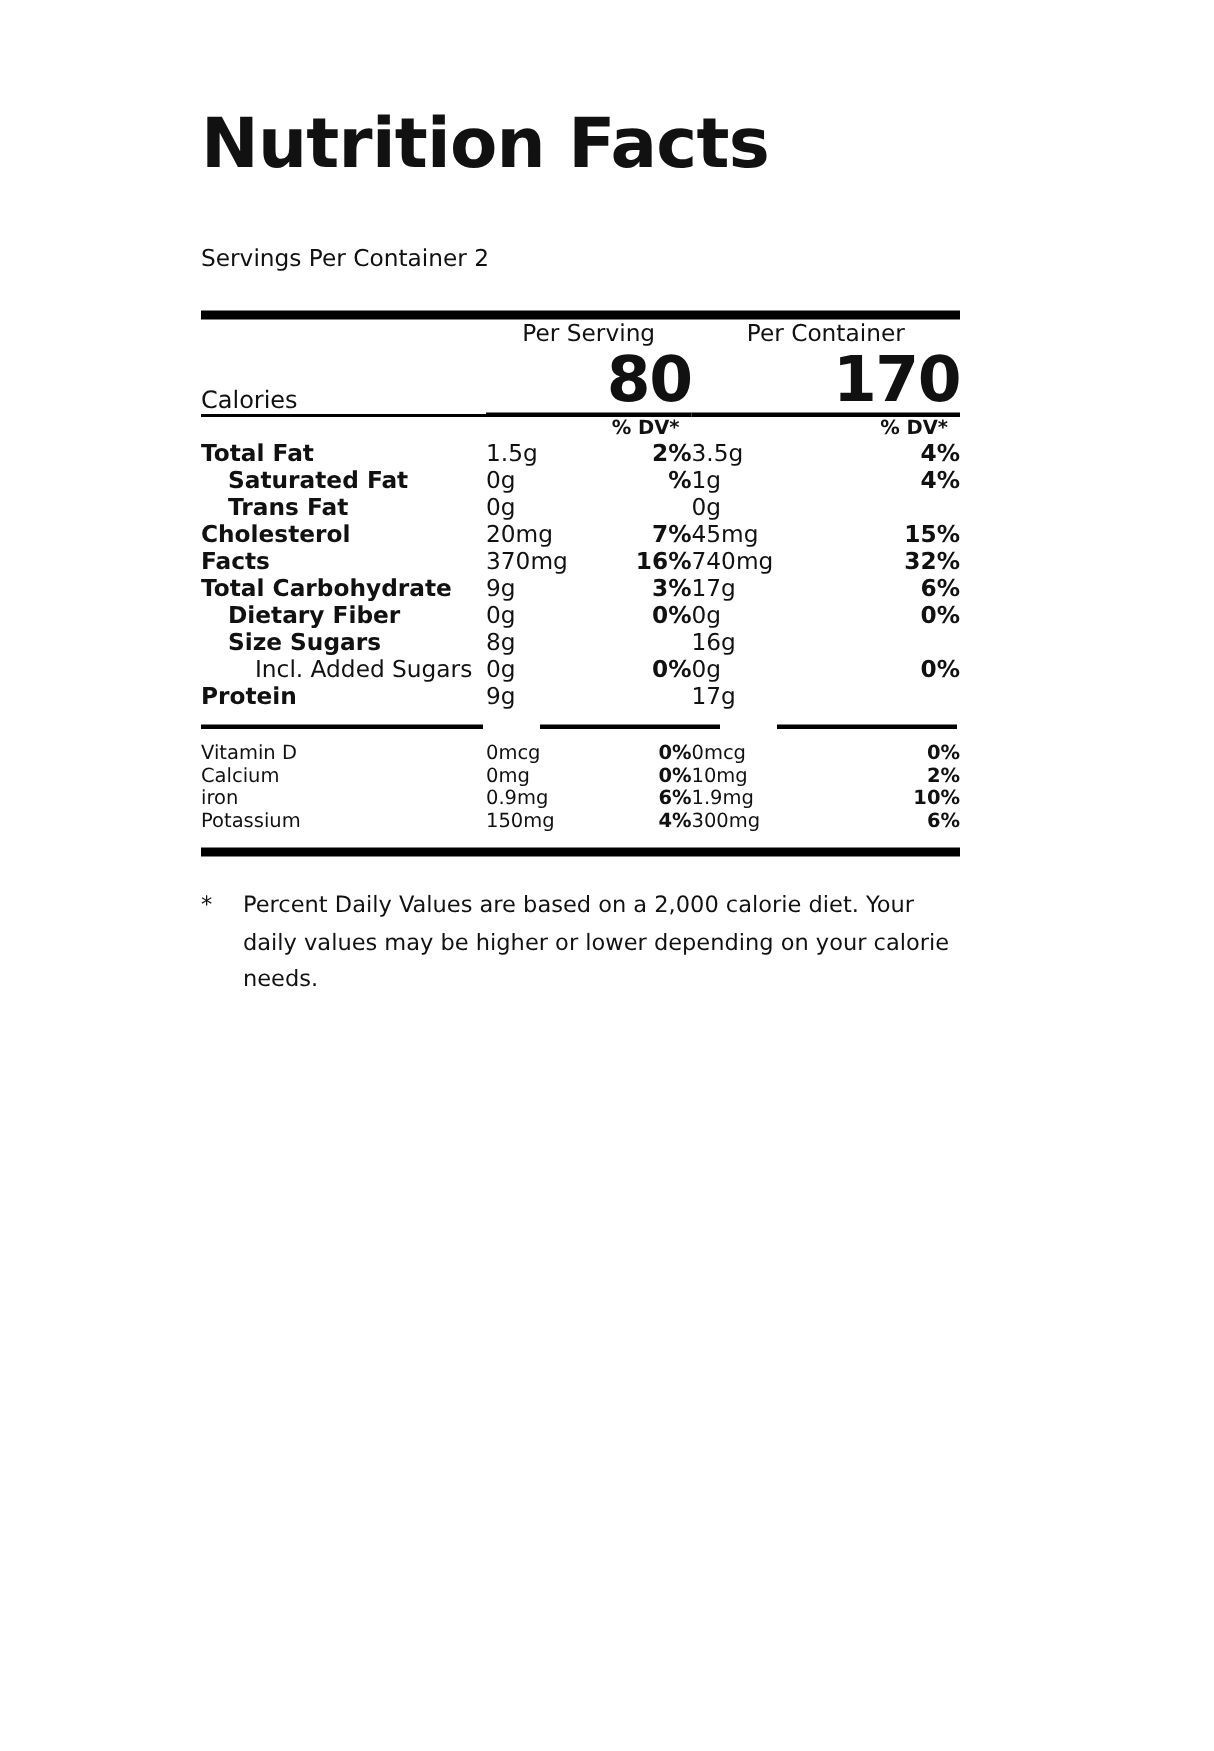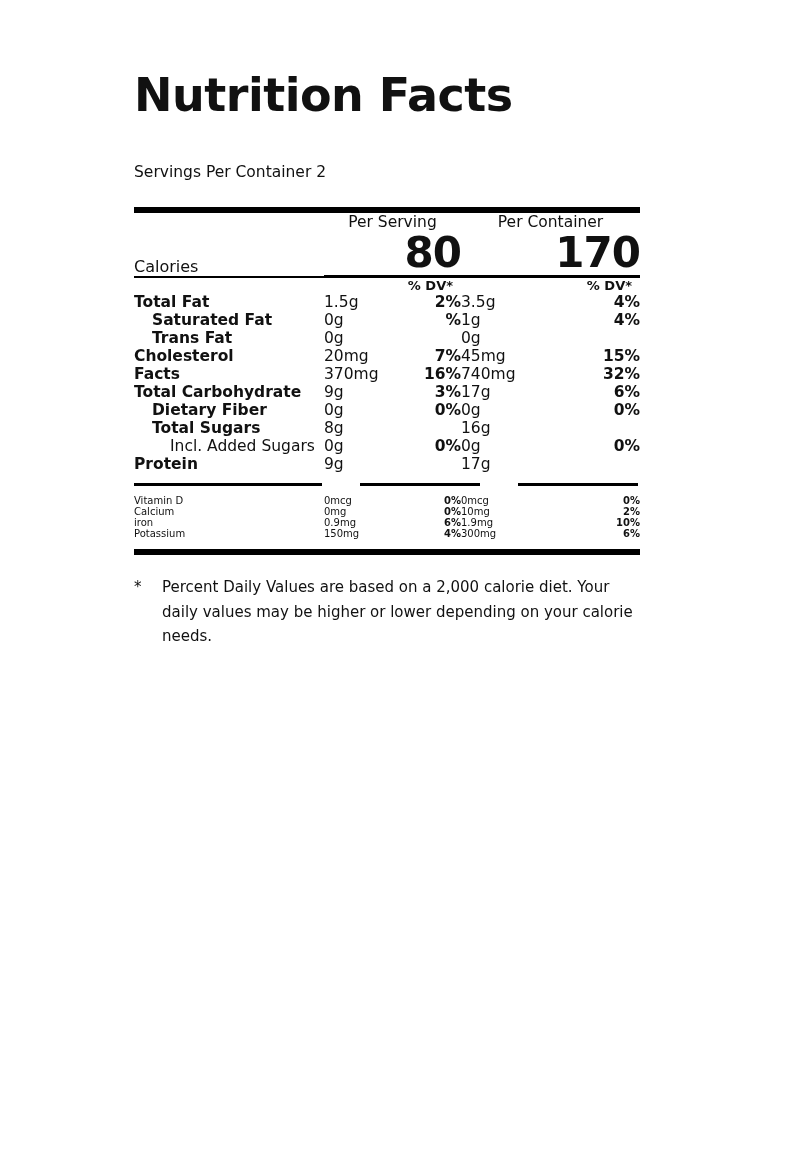--- a/index.html
+++ b/index.html
@@ -102,21 +102,21 @@
     padding-top: 11px;
     padding-bottom: 10px;
   }
   .nut-name { font-weight: 700; }
   .nut-name.indent1 { font-weight: 700; padding-left: 18px; }
   .nut-name.indent2 { font-weight: 400; padding-left: 36px; }
   .nut-amt { font-weight: 400; text-align: left; }
   .nut-dv  { font-weight: 700; text-align: right; padding-right: 8px; }
 
   .vit-row td {
-    font-size: 10px;
+    font-size: 13px;
     padding-top: 11px;
     padding-bottom: 10px;
   }
   .vit-name { font-weight: 400; }
 
   
   .divider-wrap {
     position: relative;
     height: 22px;
   }
@@ -232,21 +232,21 @@
       <td class="nut-dv">6%</td>
     </tr>
     <tr class="nut-row">
       <td class="nut-name indent1">Dietary Fiber</td>
       <td class="nut-amt">0g</td>
       <td class="nut-dv">0%</td>
       <td class="nut-amt">0g</td>
       <td class="nut-dv">0%</td>
     </tr>
     <tr class="nut-row">
-      <td class="nut-name indent1">Total Sugars</td>
+      <td class="nut-name indent1">Size Sugars</td>
       <td class="nut-amt">8g</td>
       <td class="nut-dv"></td>
       <td class="nut-amt">16g</td>
       <td class="nut-dv"></td>
     </tr>
     <tr class="nut-row">
       <td class="nut-name indent2">Incl. Added Sugars</td>
       <td class="nut-amt">0g</td>
       <td class="nut-dv">0%</td>
       <td class="nut-amt">0g</td>

